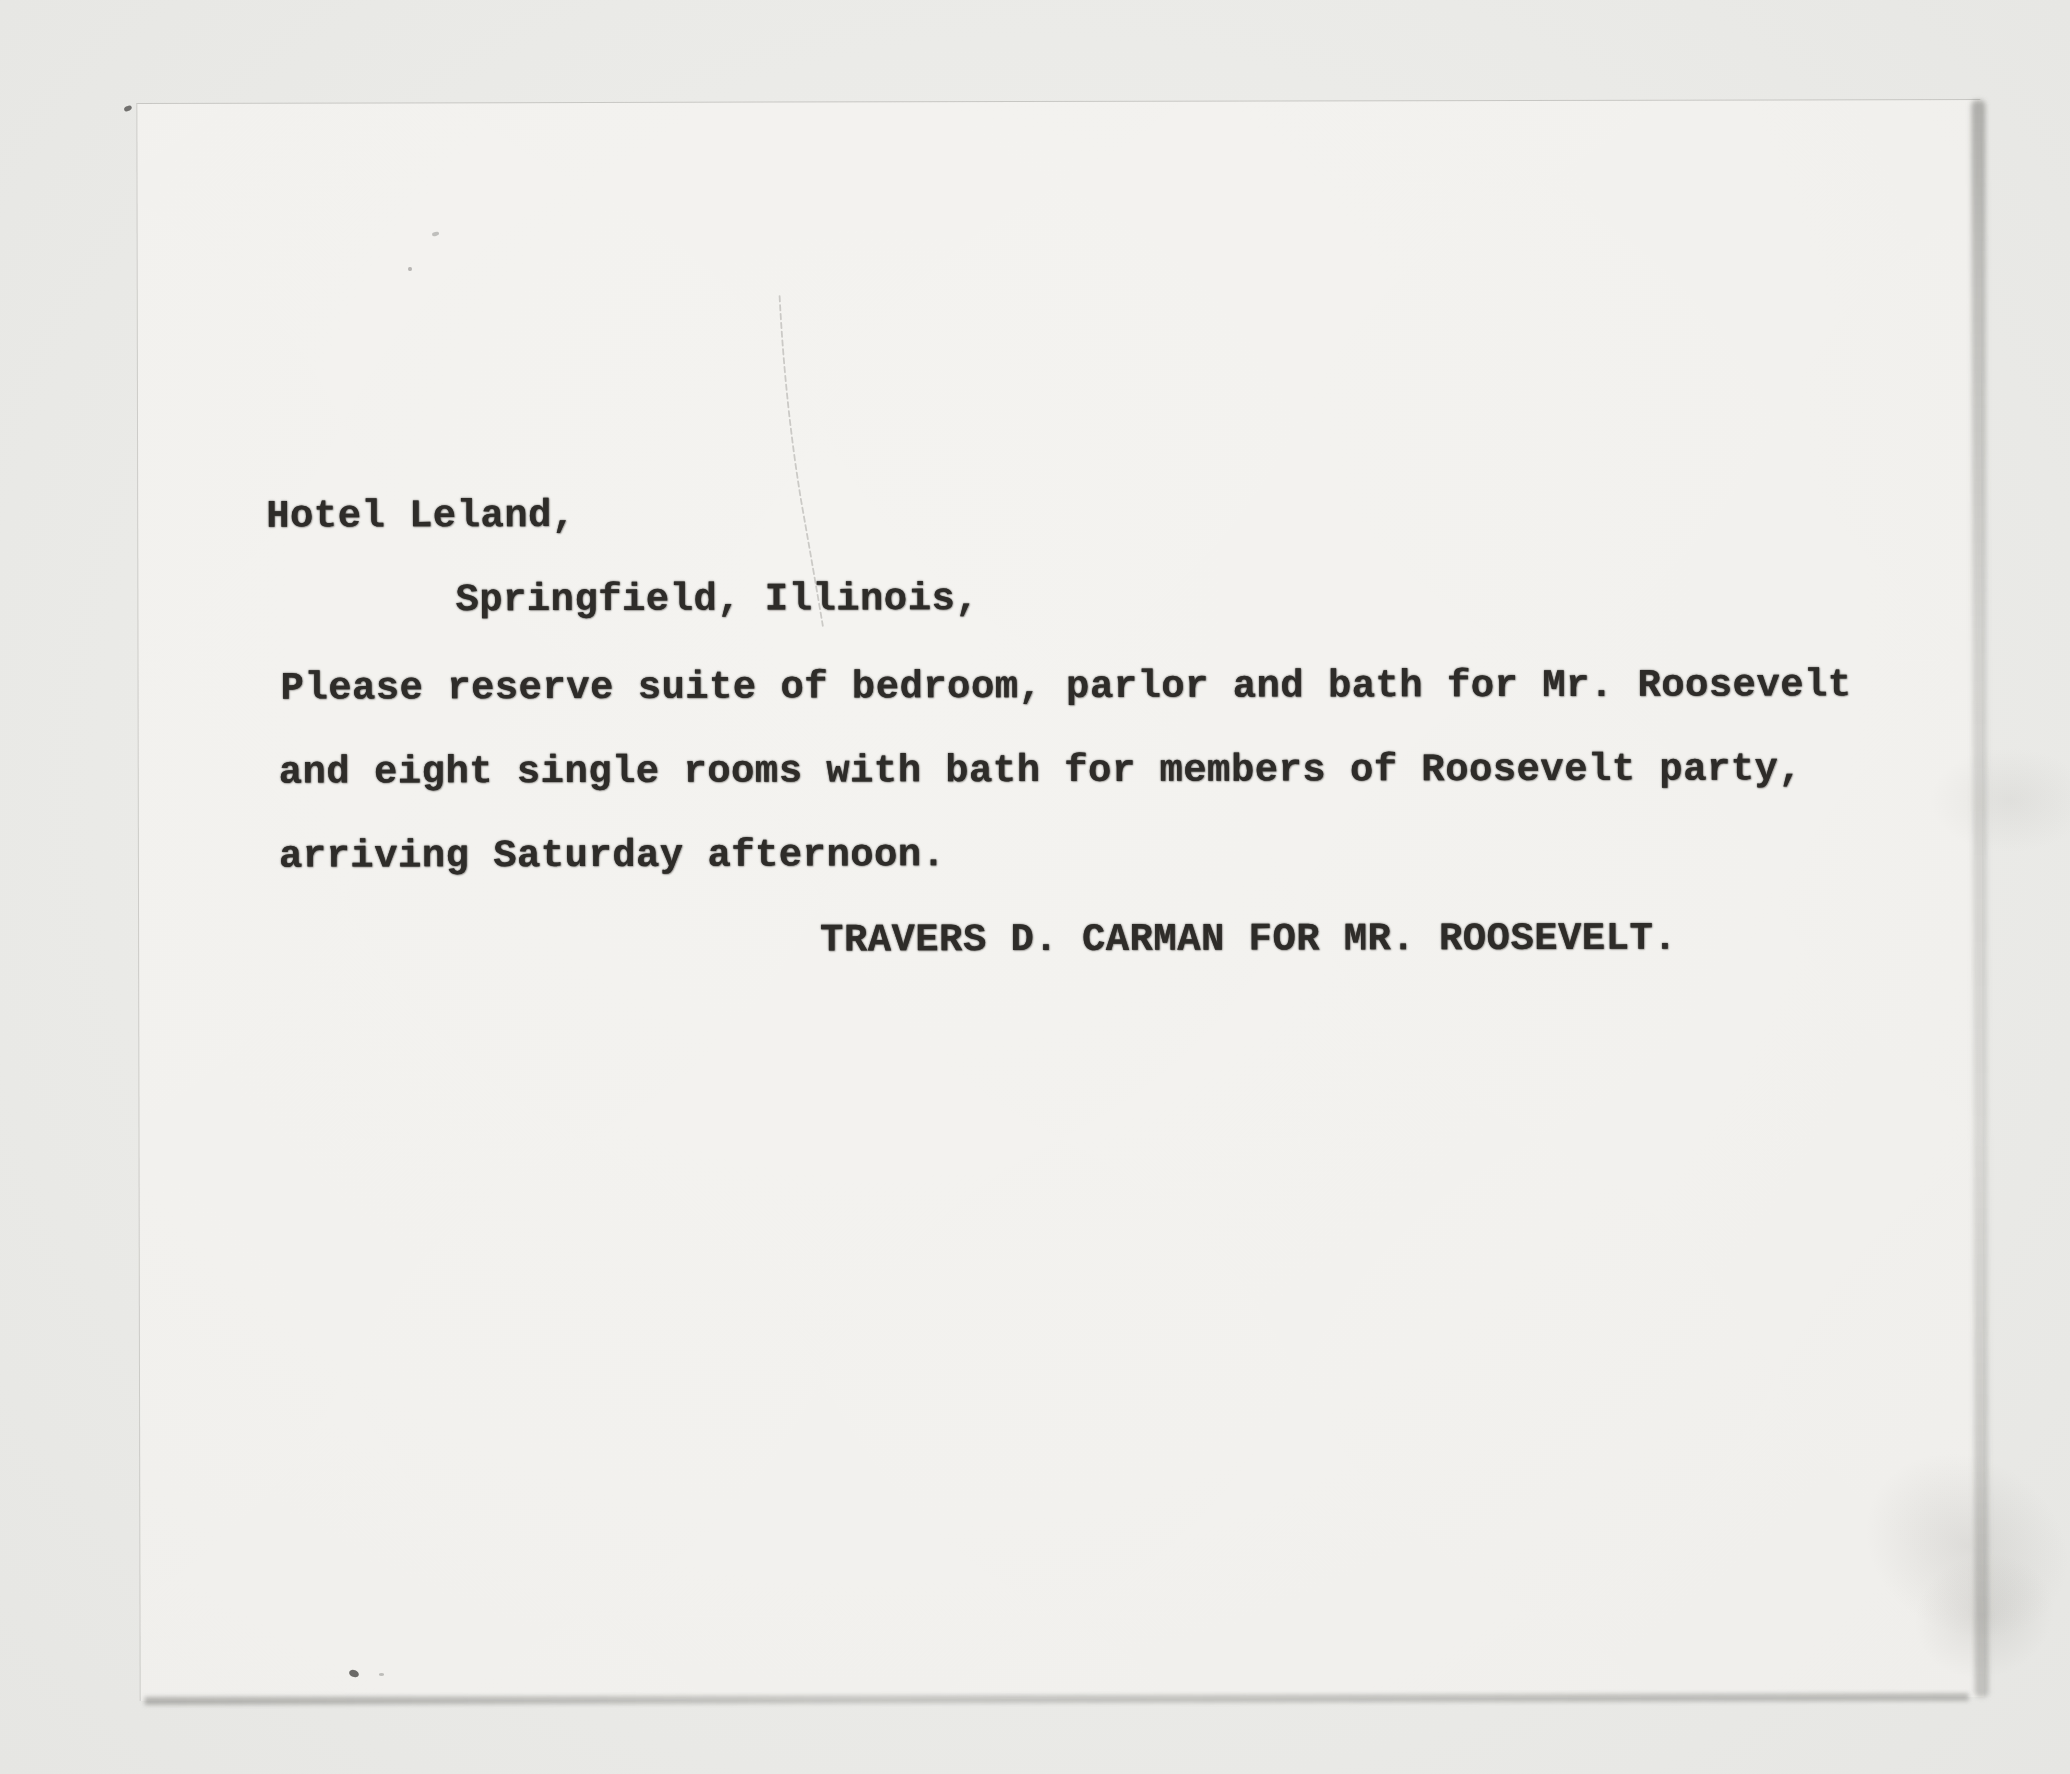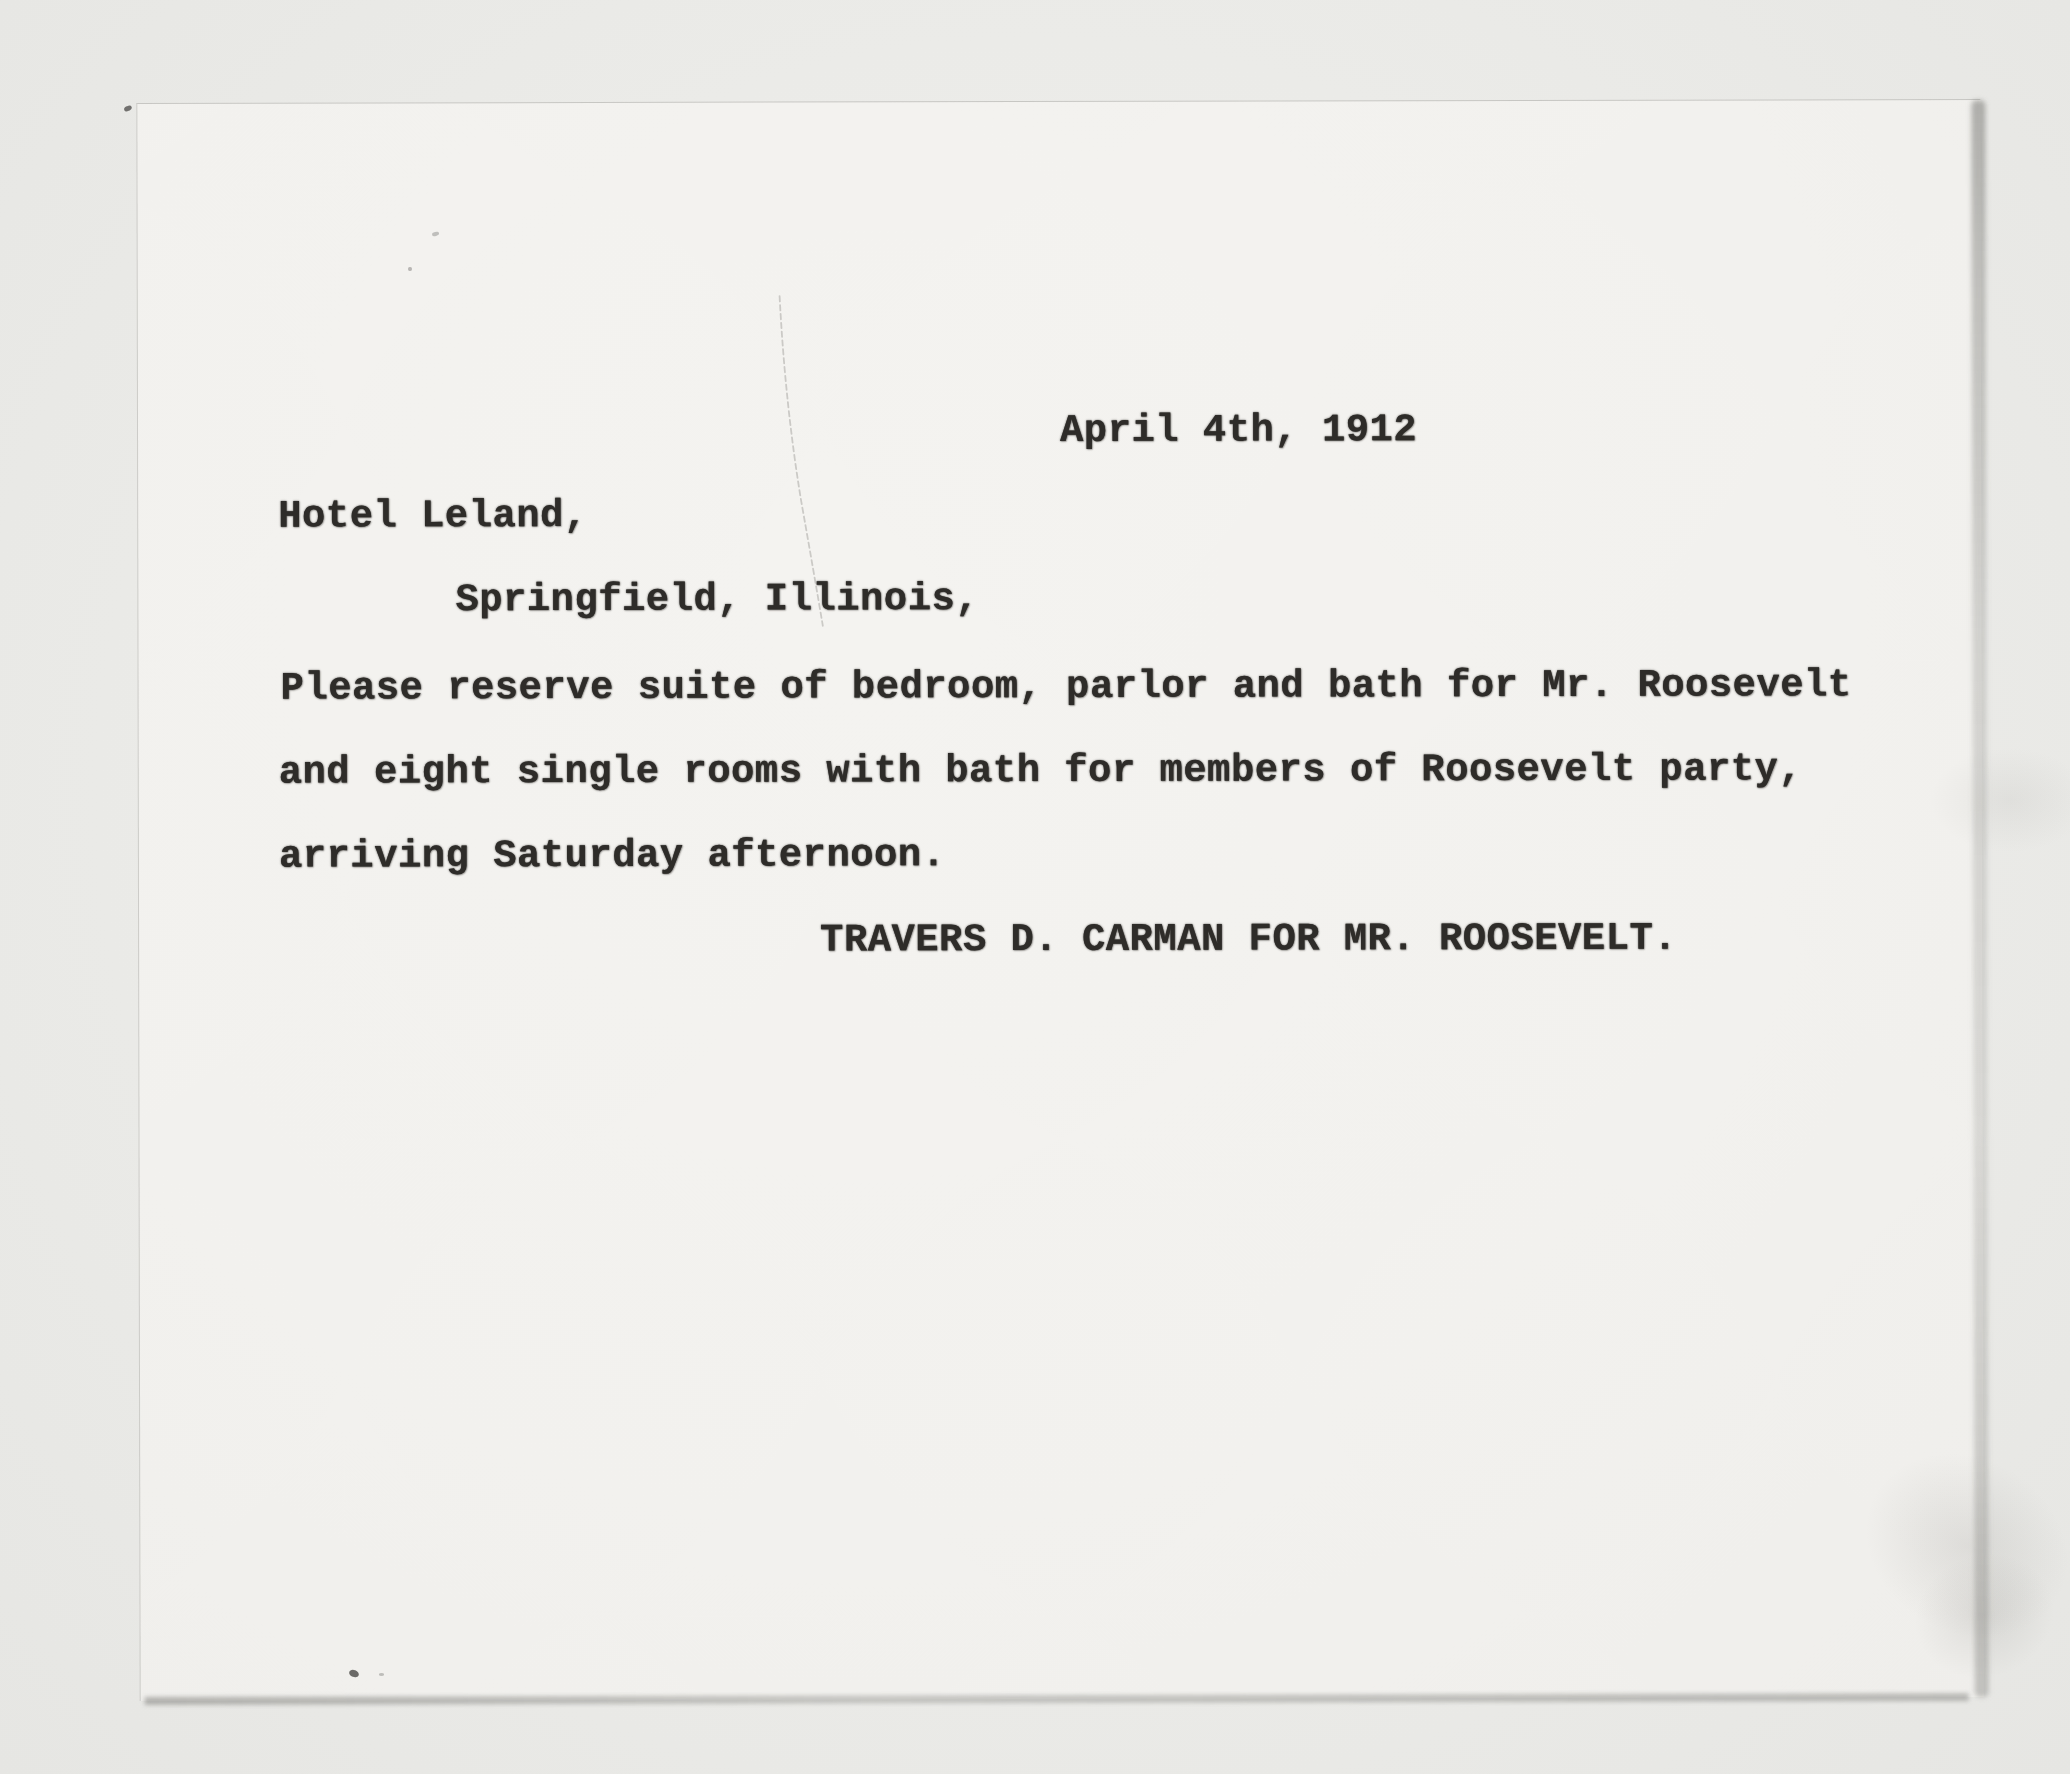--- a/index.html
+++ b/index.html
@@ -68,21 +68,21 @@
     font-size: 39px;
     line-height: 41px;
     letter-spacing: 0.4px;
     color: #2e2c29;
     text-shadow:
       0 0 1.2px rgba(46,44,41,0.9),
       0 0 2.7px  rgba(46,44,41,0.30),
       0.9px 0.9px 1.3px rgba(46,44,41,0.25);
   }
   .line-date       { left: 922px; top: 309px;  }
-  .line-recipient1 { left: 140px;  top: 393px;  }
+  .line-recipient1 { left: 128px;  top: 393px;  }
   .line-recipient2 { left: 317px;  top: 477px;  }
   .line-body1      { left: 142px;  top: 565px;  }
   .line-body2      { left: 140px;  top: 649px;  }
   .line-body3      { left: 140px;  top: 733px;  }
   .line-signature  { left: 681px;  top: 818px;  }
   
   .artifact { position: absolute; }
   .speck {
     border-radius: 50%;
     background: #4a4845;
@@ -101,21 +101,20 @@
   .smudge-mid-right     { left: 1791px; top: 647px;  width: 160px; height: 106px; opacity: 0.6; }
   .crease-svg { position: absolute; left: 0; top: 0; pointer-events: none; }
 </style>
 </head>
 <body>
 
 <div class="scan">
 
   <div class="paper">
 
-    <div class="typed line-date" style="color: rgb(46, 44, 41);">April 4th, 1912</div>
 
     <div class="typed line-recipient1" style="color: rgb(46, 44, 41);">Hotel Leland,</div>
 
     <div class="typed line-recipient2" style="color: rgb(46, 44, 41);">Springfield, Illinois,</div>
 
     <div class="typed line-body1" style="color: rgb(46, 44, 41);">Please reserve suite of bedroom, parlor and bath for Mr. Roosevelt</div>
 
     <div class="typed line-body2" style="color: rgb(46, 44, 41);">and eight single rooms with bath for members of Roosevelt party,</div>
 
     <div class="typed line-body3" style="color: rgb(46, 44, 41);">arriving Saturday afternoon.</div>

